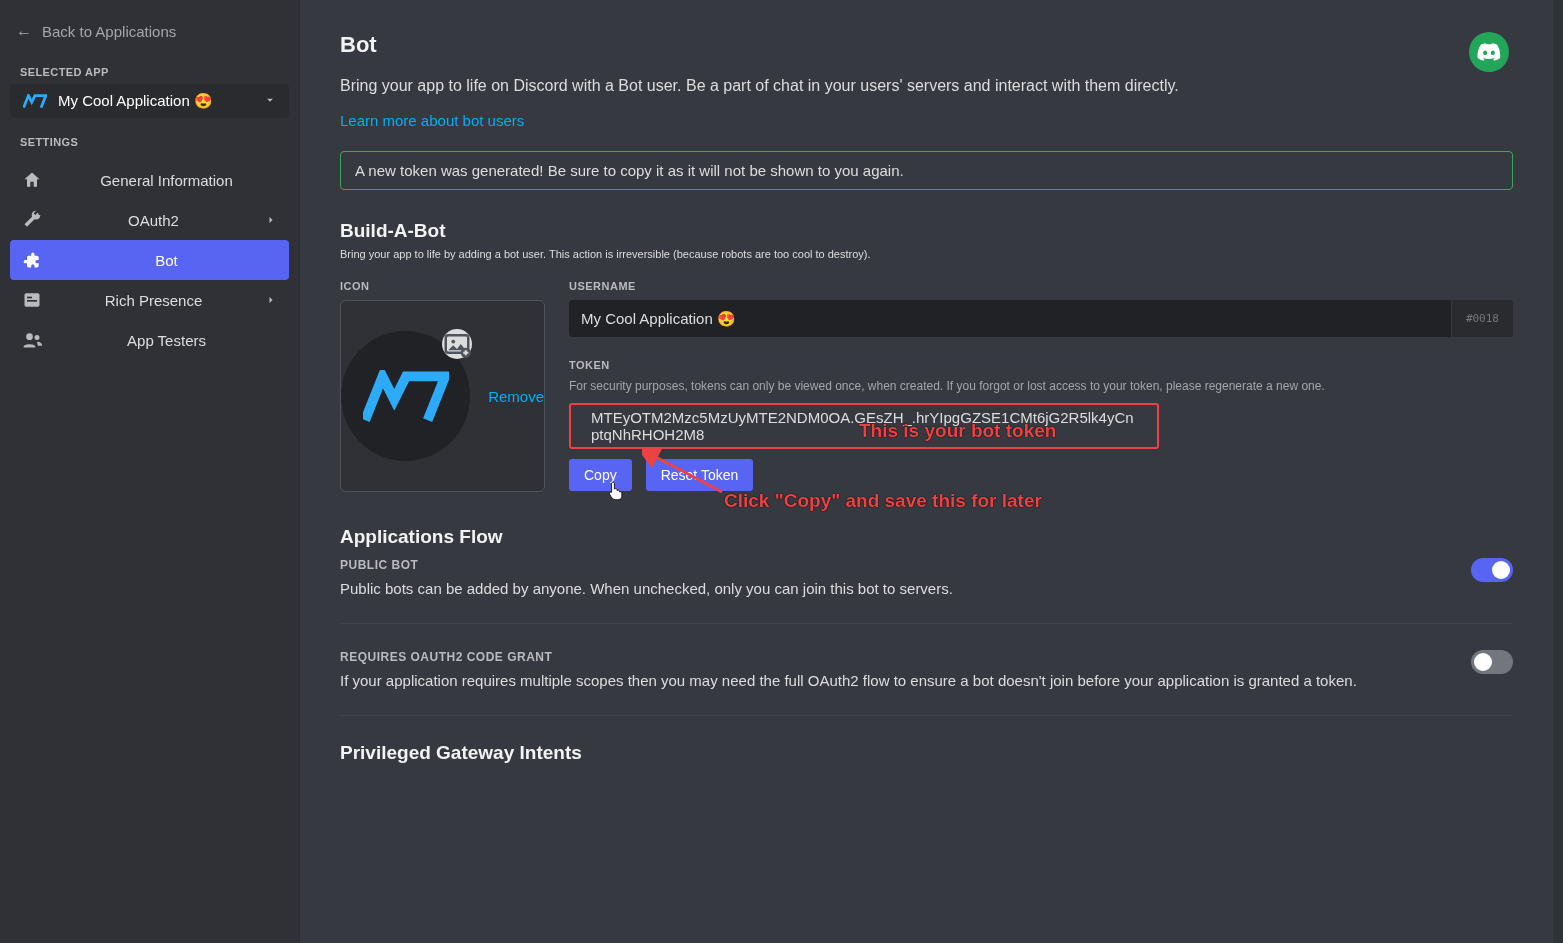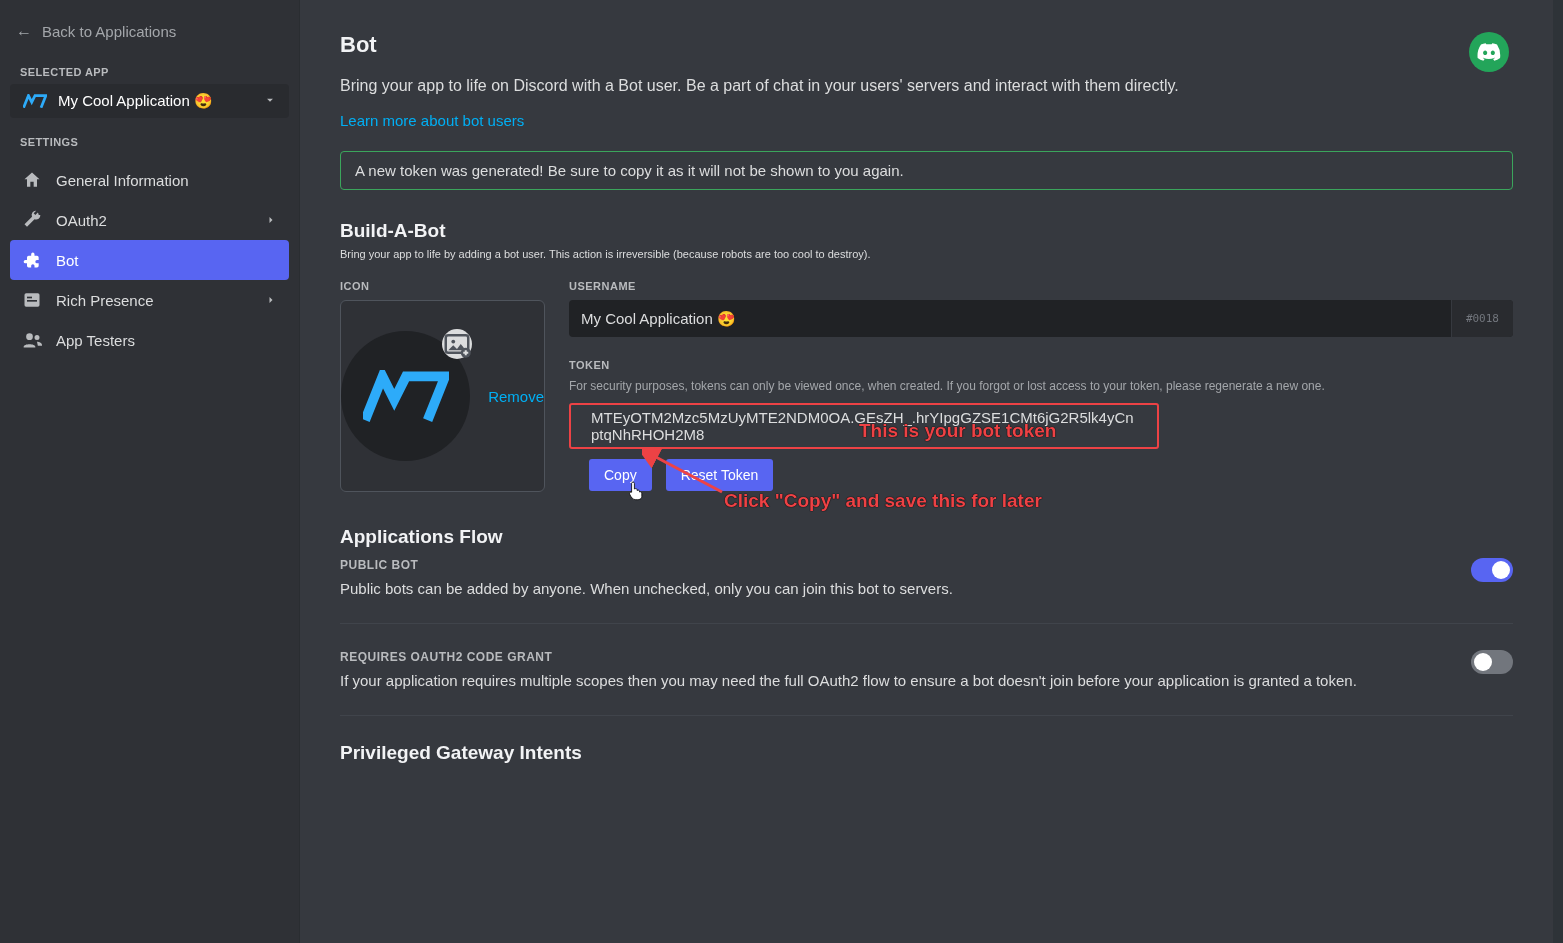--- a/index.html
+++ b/index.html
@@ -56,21 +56,21 @@
   .app-select .logo{
     width:26px;height:18px;display:flex;align-items:center;justify-content:center;
   }
   .app-select .logo svg{width:24px;height:14px;}
   .app-select .name{color:#fff;font-weight:500;flex:1;}
   .app-select .chev{color:#b9bbbe;}
   .nav{margin-top:6px;}
   .nav-item{
     display:flex;align-items:center;gap:14px;
     padding:10px 12px;border-radius:4px;color:#b9bbbe;
-    cursor:pointer;font-weight:500;
+    cursor:pointer;font-weight:500;text-align:center;
   }
   .nav-item .ico{width:20px;height:20px;display:flex;align-items:center;justify-content:center;}
   .nav-item .label{flex:1;color:var(--txt);}
   .nav-item.active{background:var(--blurple);color:#fff;}
   .nav-item.active .label{color:#fff;}
   .nav-item .chev{color:#b9bbbe;}
   
   .main{
     flex:1;
     background:var(--bg-main);
@@ -119,21 +119,21 @@
   .discrim{
     background:#292b2f;color:#72767d;font-size:11px;display:flex;align-items:center;
     padding:0 14px;font-family:Consolas,monospace;border-left:1px solid #36393f;
   }
   .token-area{margin-top:22px;}
   .token-hint{font-size:12px;color:#a3a6aa;margin:0 0 10px;}
   .token-value{
     border:2px solid var(--red-anno);border-radius:3px;padding:4px 20px;font-size:15px;color:var(--txt);
     display:inline-block;max-width:590px;word-break:break-all;
   }
-  .btn-row{display:flex;gap:14px;align-items:center;margin-top:10px;position:relative;margin-left:20px;}
+  .btn-row{display:flex;gap:14px;align-items:center;margin-top:10px;position:relative;}
   .btn{
     background:var(--blurple);color:#fff;border:none;border-radius:3px;
     padding:8px 15px;font-size:14px;font-weight:500;cursor:pointer;
   }
   .cursor{position:absolute;left:38px;top:22px;font-size:14px;}
   .annotation{
     color:var(--red-anno);font-weight:700;font-size:19px;
     text-shadow:0 0 1px #000,0 0 1px #000;
     position:absolute;white-space:nowrap;
   }

